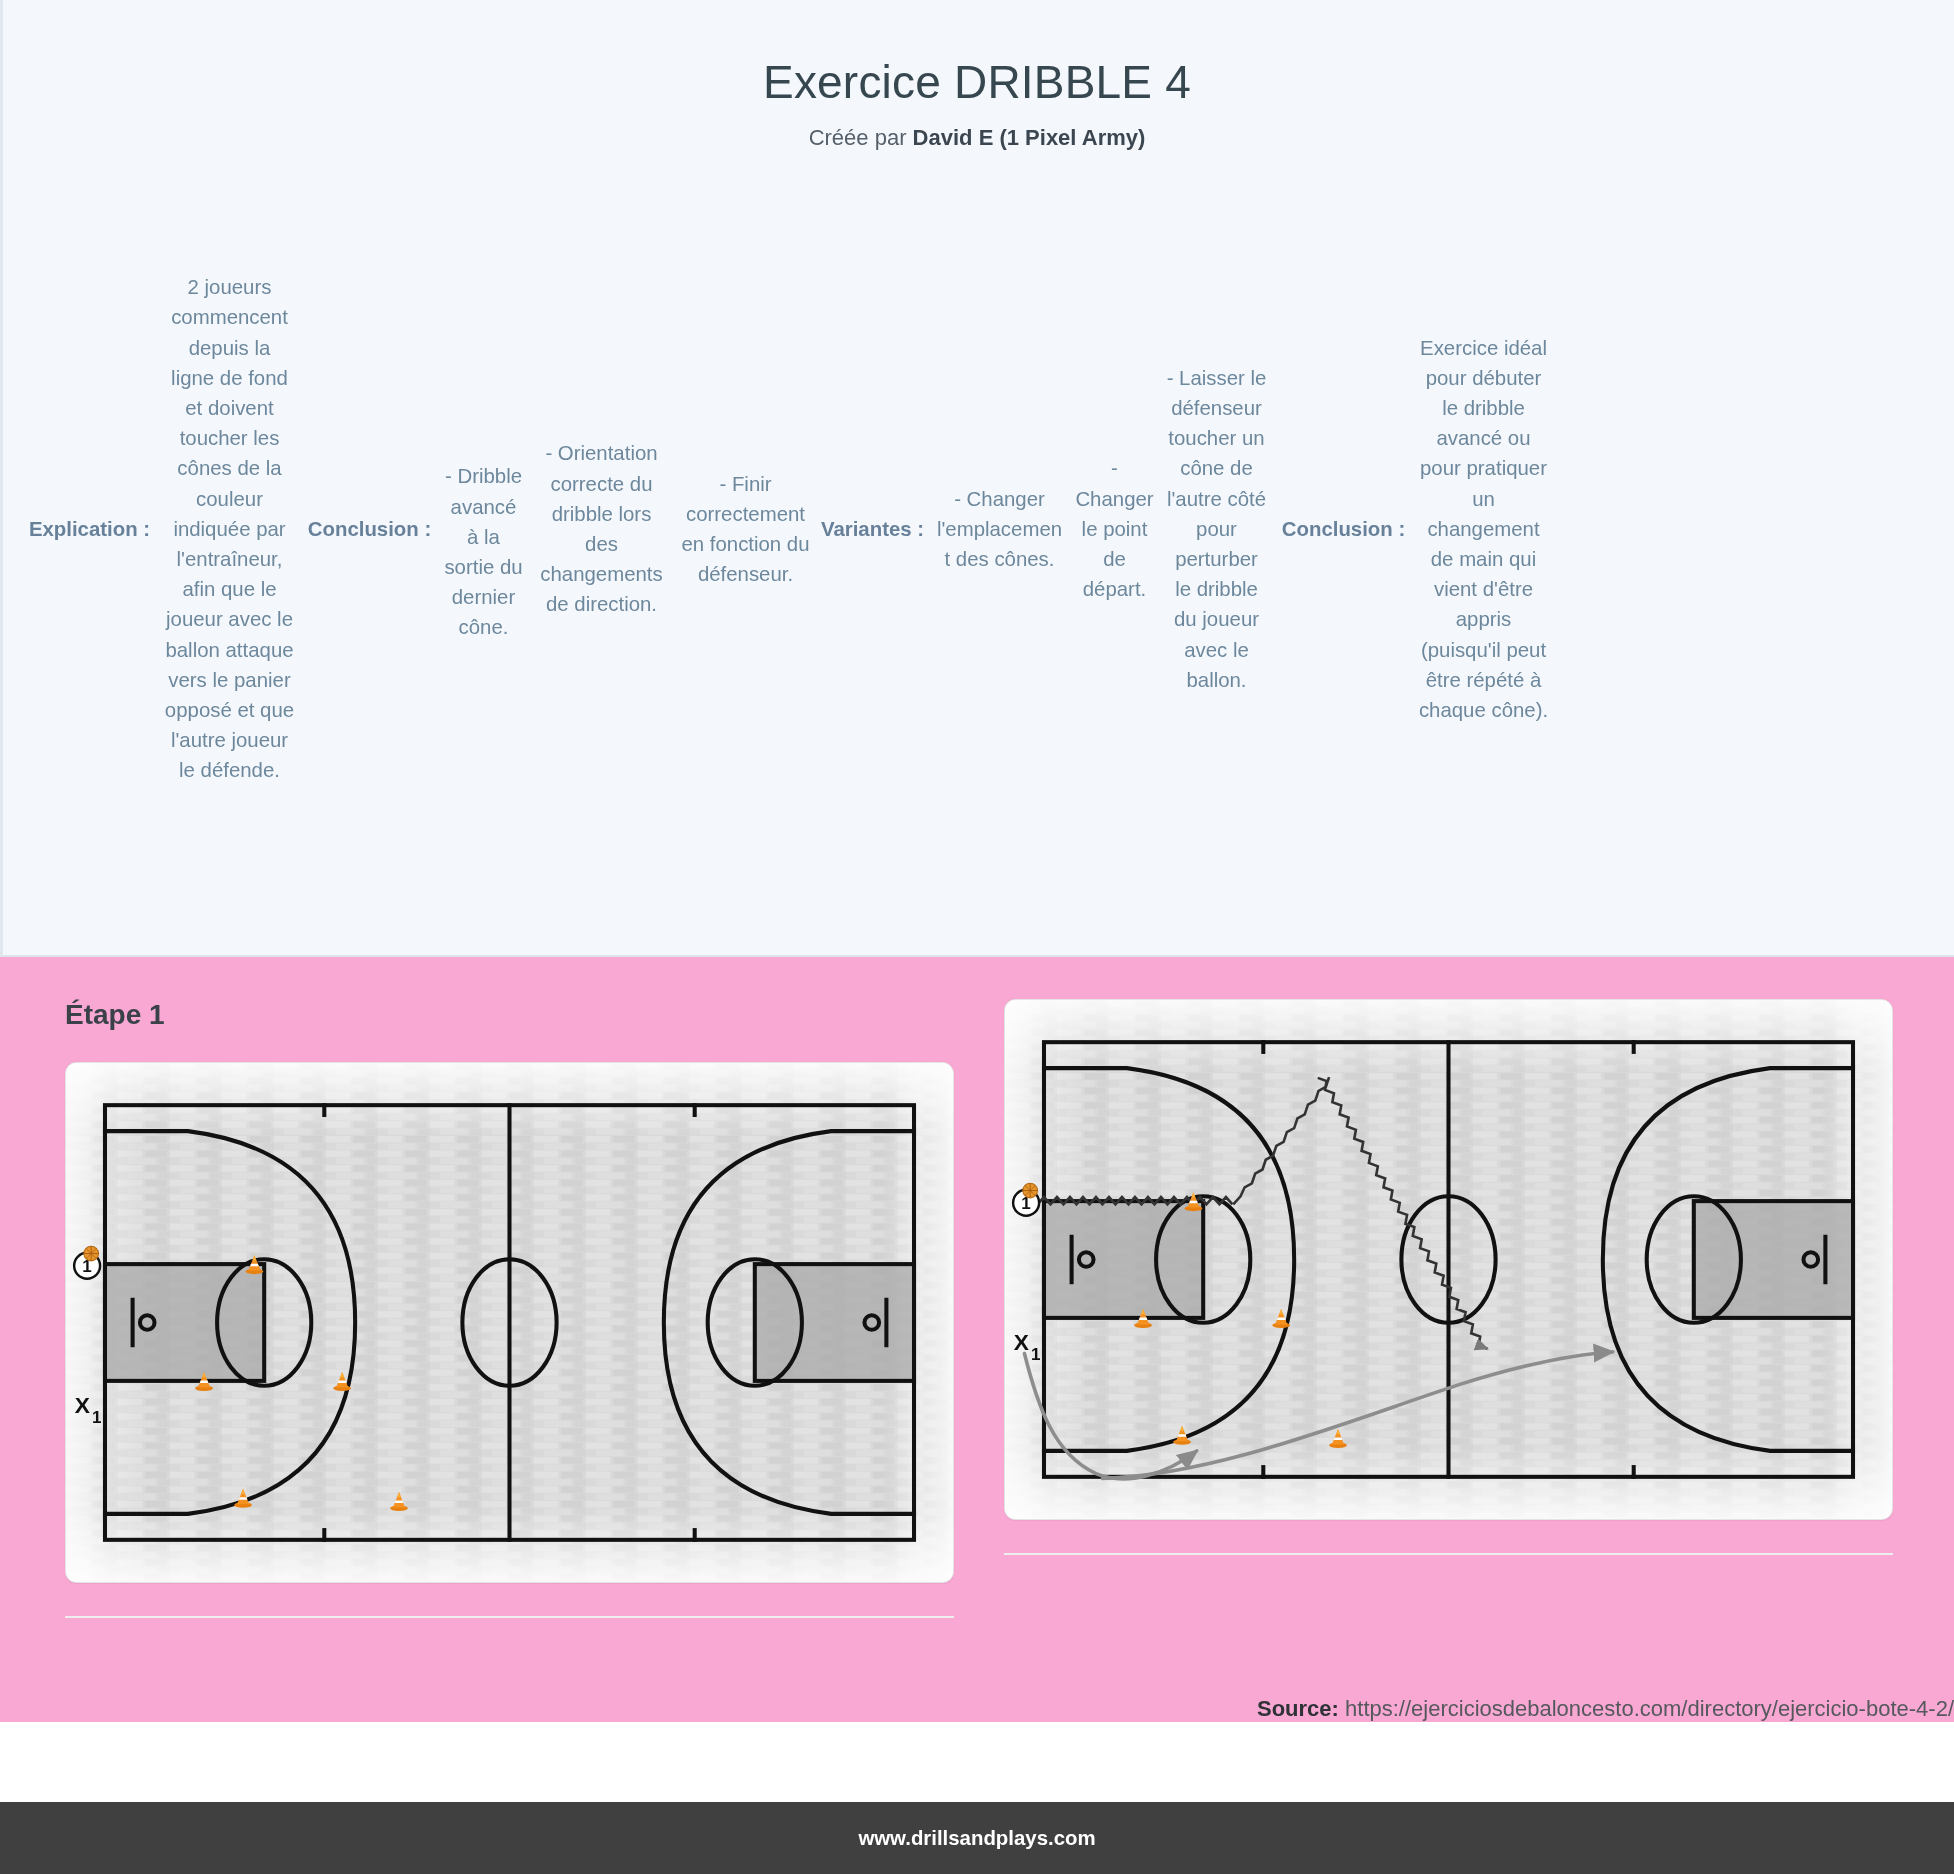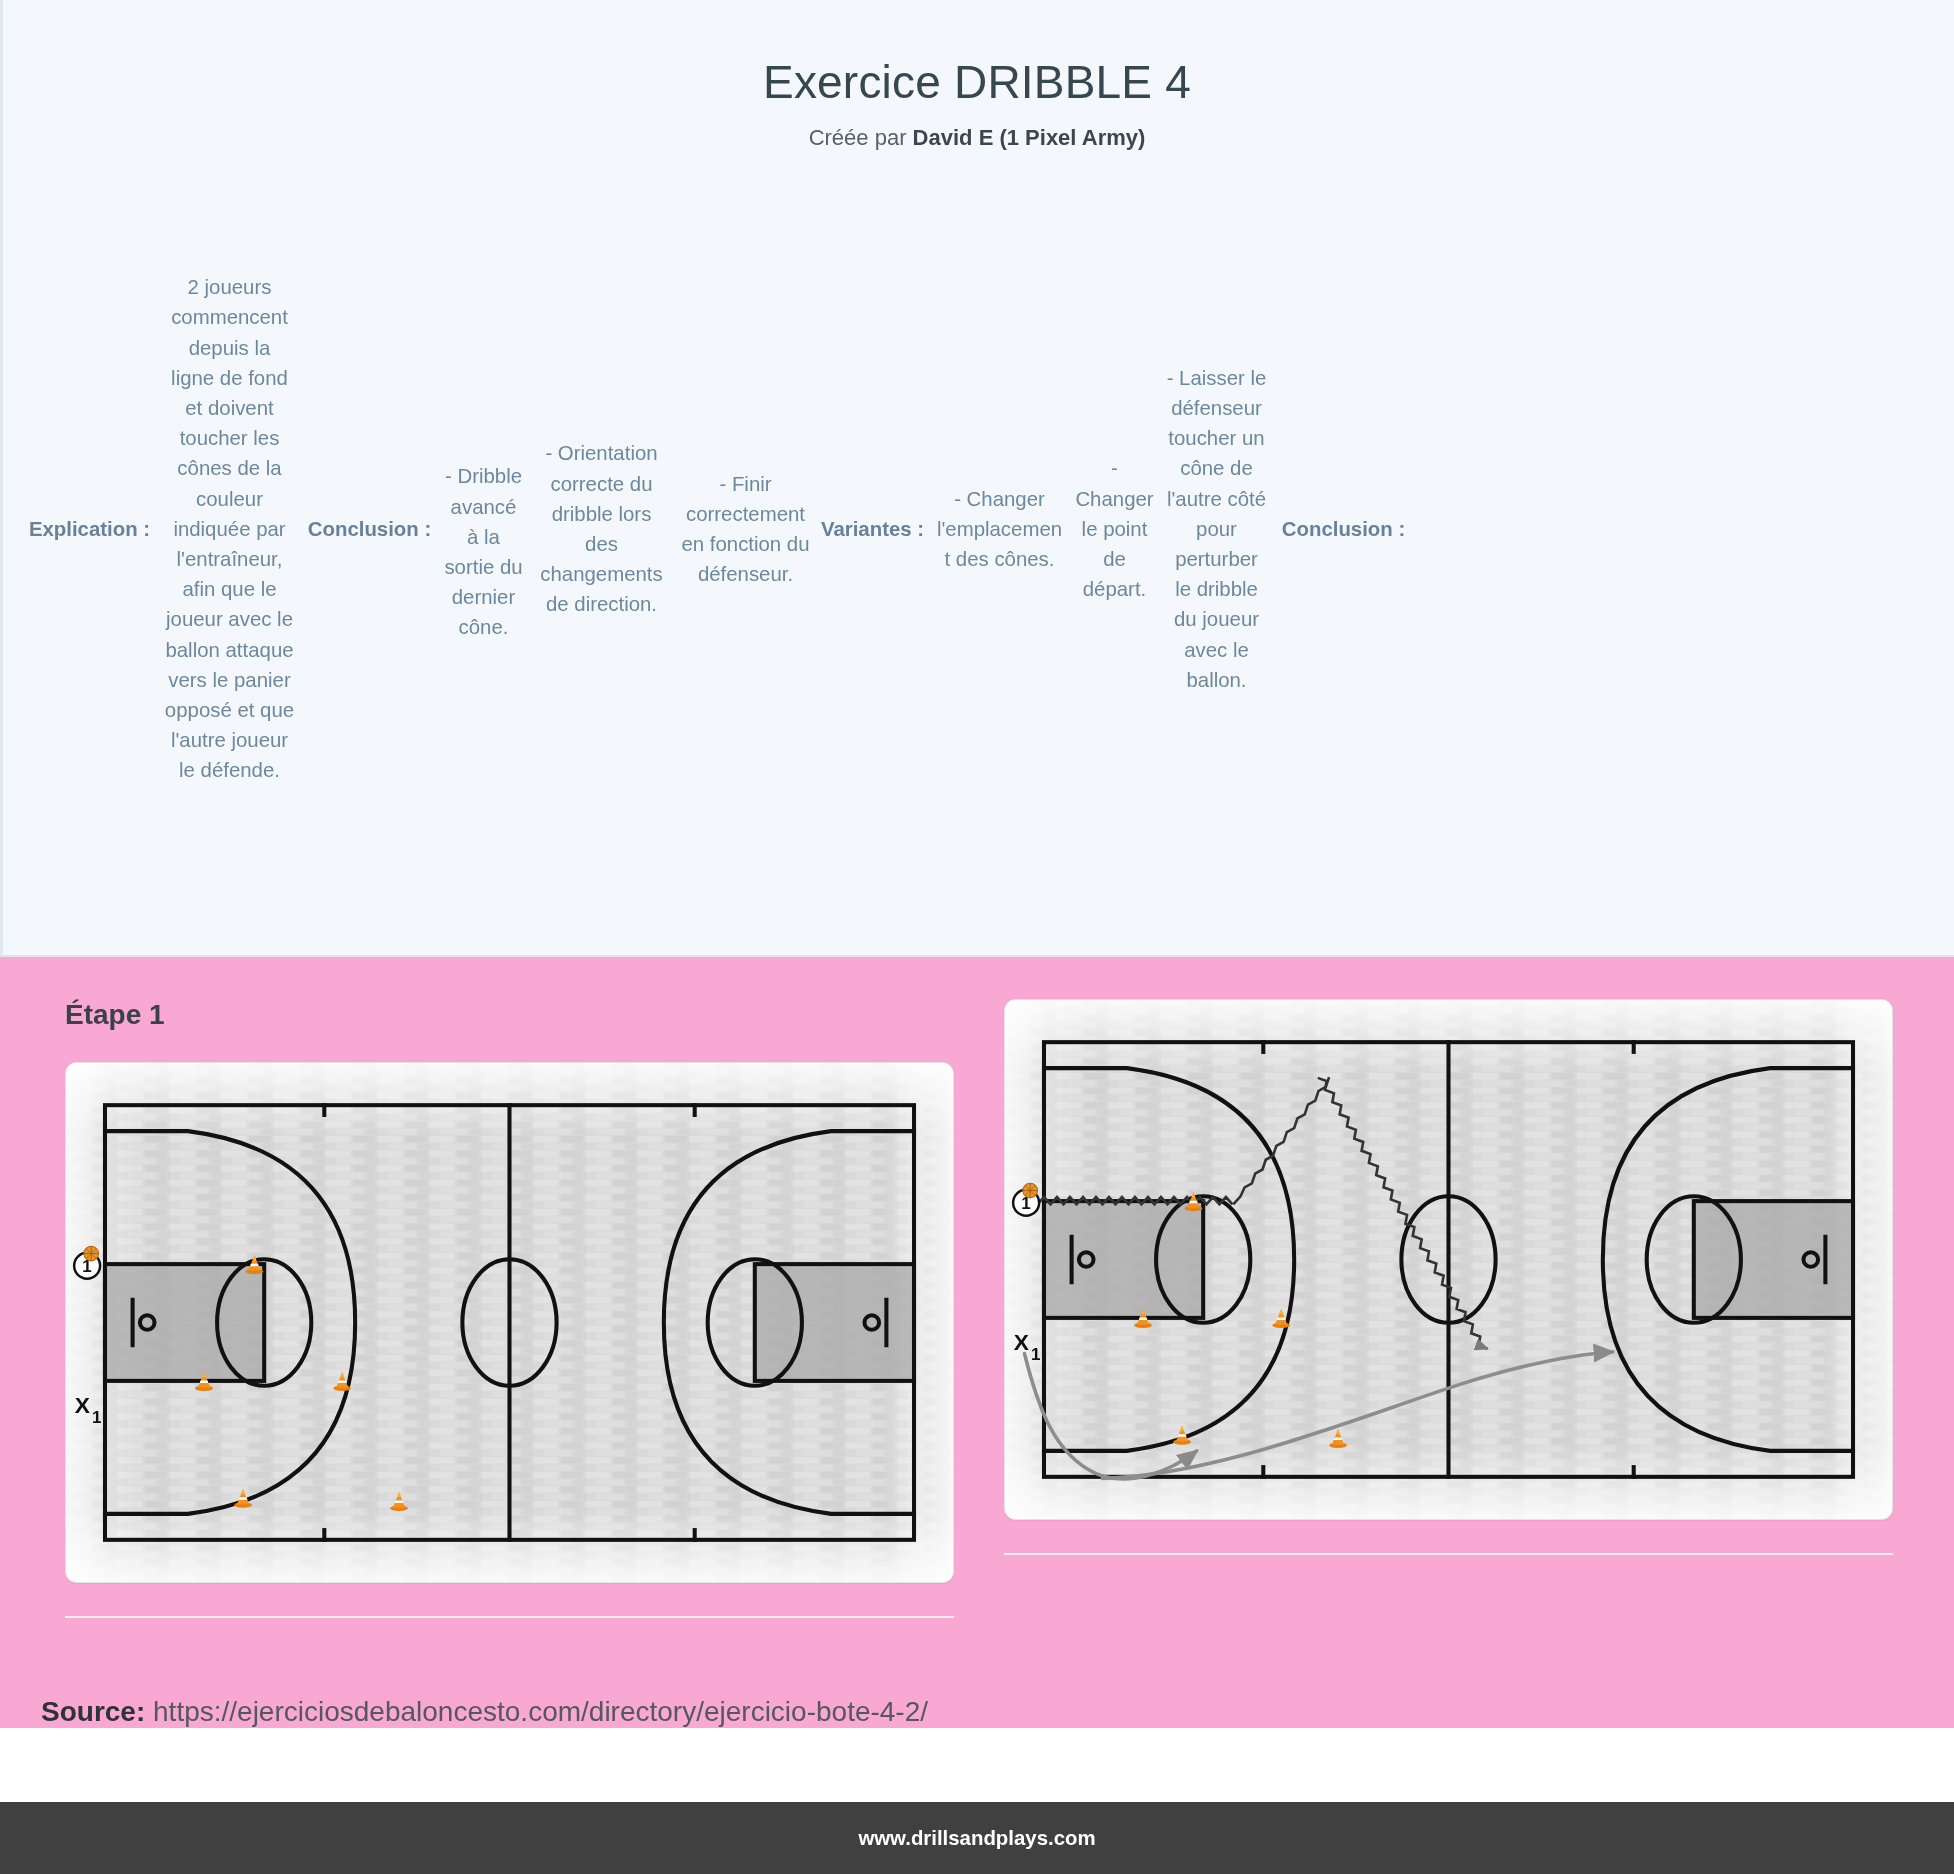--- a/index.html
+++ b/index.html
@@ -113,23 +113,24 @@
   .court-frame svg { display:block; width:100%; height:100%; }
   .step-divider {
     height: 2.4px;
     background: #eeeeee;
     margin: 33px 0 0 0;
     width: 889px;
   }
 
   
   .source-line {
-    font-size: 28px;
+    font-size: 22px;
     color: #55585c;
     padding: 78px 0 0 41px;
+    text-align: right;
   }
   .source-line b { color:#2f3337; font-weight:700; }
 
   
   .site-footer {
     position: absolute;
     left: 0; right: 0; bottom: 0;
     height: 72px;
     background: #404040;
     display: flex;
@@ -162,20 +163,21 @@
     <div class="info-cell c-corr-1">- Dribble avancé à la sortie du dernier cône.</div>
     <div class="info-cell c-corr-2">- Orientation correcte du dribble lors des changements de direction.</div>
     <div class="info-cell c-corr-3">- Finir correctement en fonction du défenseur.</div>
 
     <div class="info-cell label c-variantes-label">Variantes :</div>
     <div class="info-cell c-var-1">- Changer l'emplacement des cônes.</div>
     <div class="info-cell c-var-2">- Changer le point de départ.</div>
     <div class="info-cell c-var-3">- Laisser le défenseur toucher un cône de l'autre côté pour perturber le dribble du joueur avec le ballon.</div>
 
     <div class="info-cell label c-conclusion-label">Conclusion :</div>
+    <div class="info-cell c-conclusion-text">Exercice idéal pour débuter le dribble avancé ou pour pratiquer un changement de main qui vient d'être appris (puisqu'il peut être répété à chaque cône).</div>
 
   </div>
 </div>
 
 <div class="steps-area">
   <div class="steps-row">
 
     <div class="step-block">
       <div class="step-title">Étape 1</div>
       <div class="court-frame">

